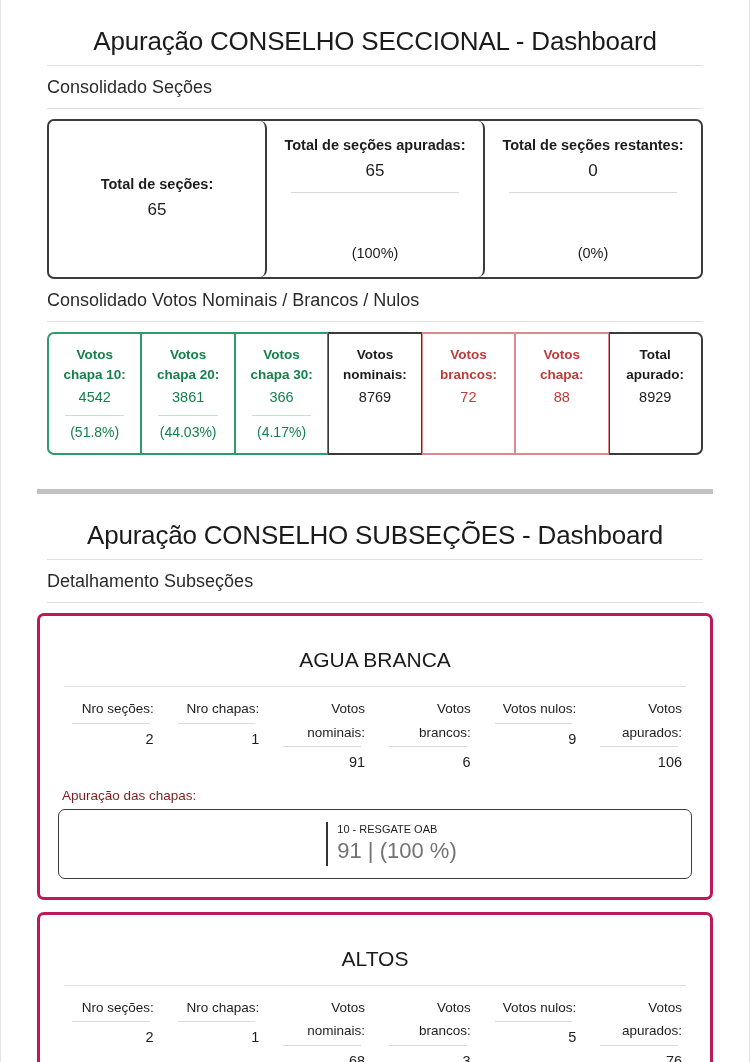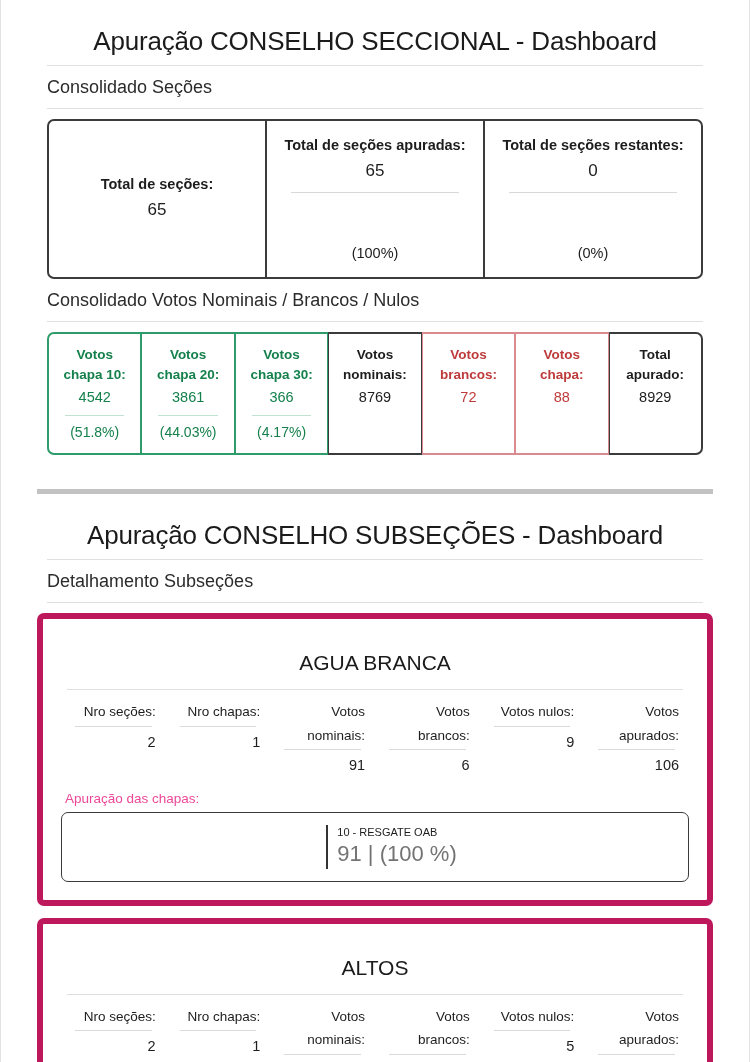--- a/index.html
+++ b/index.html
@@ -65,20 +65,21 @@
     background: #fff;
   }
   .secoes-cell {
     flex: 1 1 0;
     padding: 14px 8px 12px 8px;
     text-align: center;
     border-right: 2px solid #3b3b3b;
     display: flex;
     flex-direction: column;
     justify-content: center;
+    border-radius: 7px;
   }
   .secoes-cell:last-child { border-right: none; }
   .sc-label {
     font-size: 14.5px;
     font-weight: bold;
     color: #1d1d1d;
     line-height: 1.45;
   }
   .sc-value {
     font-size: 17px;
@@ -171,21 +172,21 @@
   
   .big-divider {
     height: 5px;
     background: #c2c2c2;
     margin: 34px 36px 0 36px;
   }
 
   
   .detail-wrap { padding: 10px 36px 0 36px; }
   .detail-card {
-    border: 6px solid #be185d;
+    border: 3px solid #be185d;
     border-radius: 7px;
     background: #fff;
     padding: 16px 18px 18px 18px;
     margin-bottom: 12px;
     box-sizing: border-box;
   }
   .card-title {
     font-size: 21px;
     font-weight: 400;
     text-align: center;
@@ -223,21 +224,21 @@
   }
   .stat-value {
     font-size: 14.5px;
     color: #1d1d1d;
     line-height: 1.5;
     padding-top: 5px;
   }
 
   .chapas-label {
     font-size: 13.5px;
-    color: #ec4899;
+    color: #7f1d1d;
     padding: 10px 0 6px 4px;
   }
   .chapas-box {
     border: 1.5px solid #3b3b3b;
     border-radius: 7px;
     min-height: 62px;
     display: flex;
     align-items: center;
     justify-content: center;
     padding: 12px 10px;

